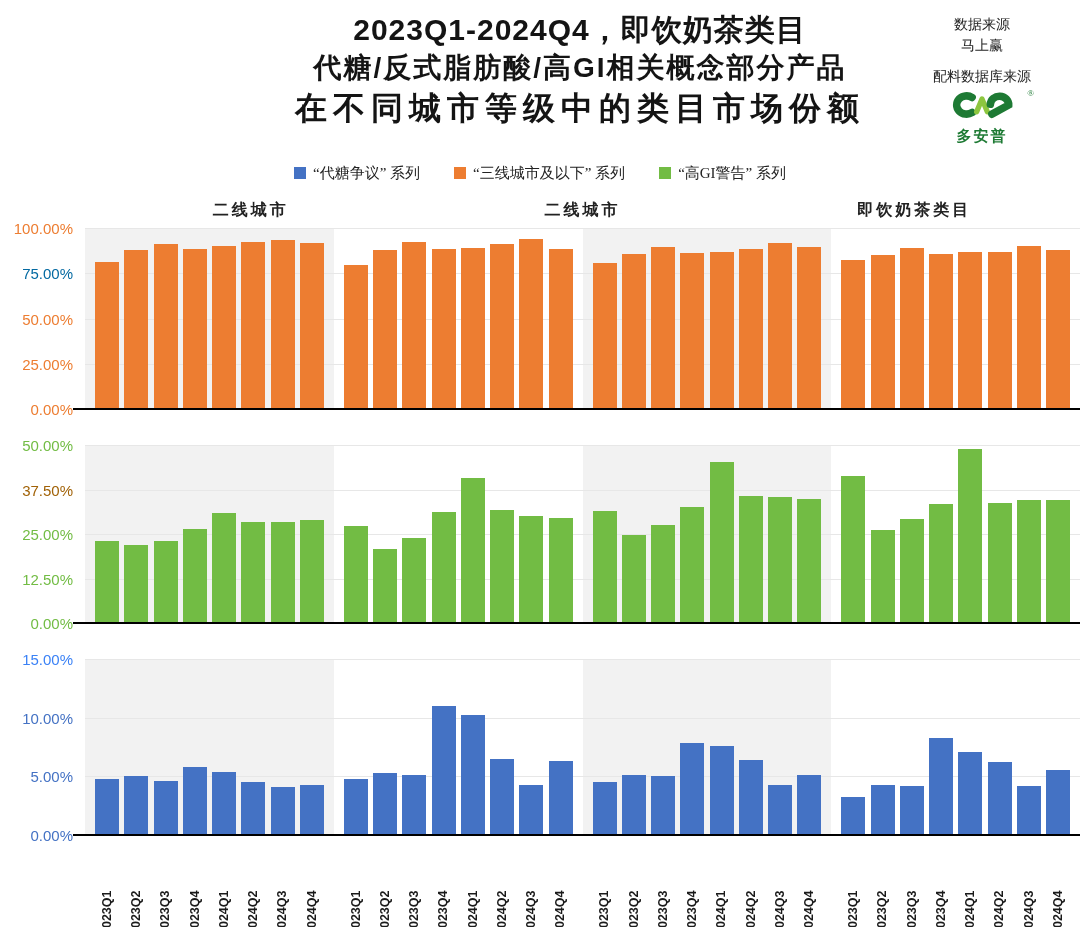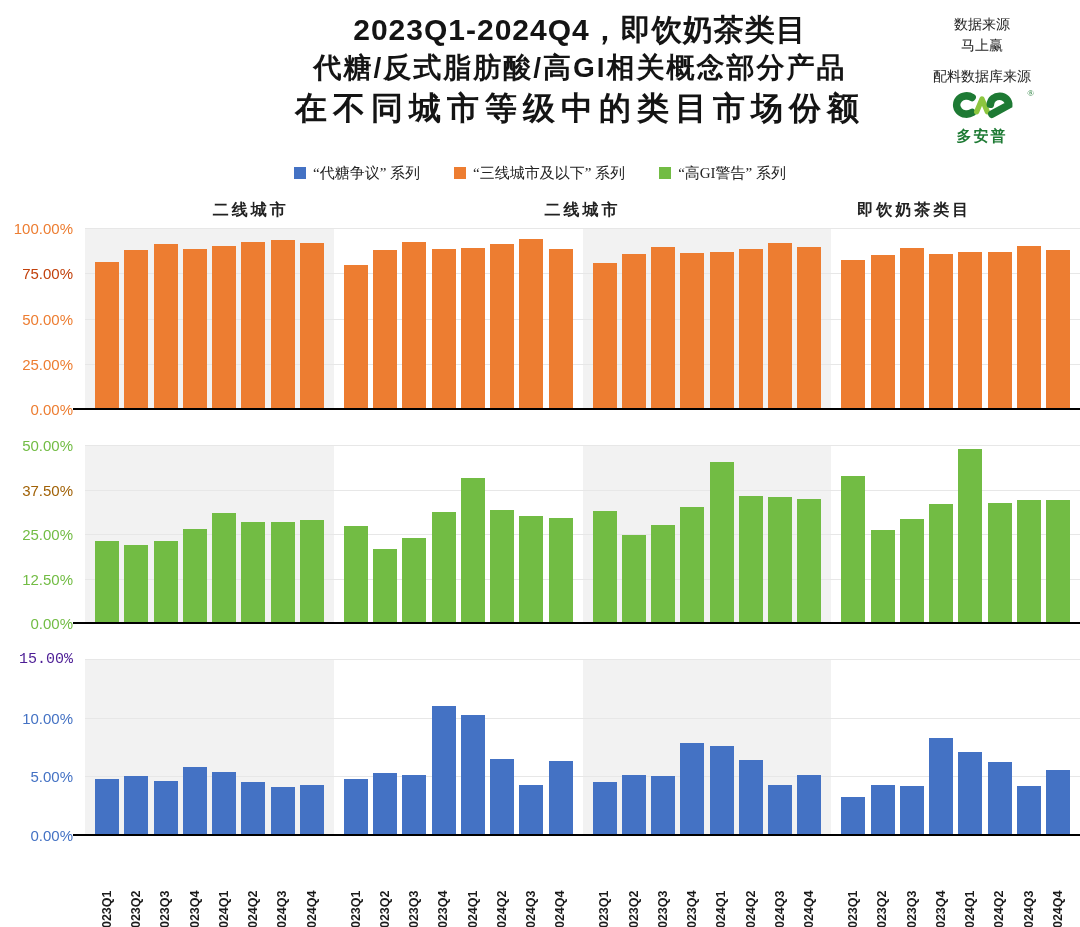--- a/index.html
+++ b/index.html
@@ -100,21 +100,21 @@
     <div class="gutter"></div>
       <div class="facet-header">二线城市</div>
       <div class="facet-header">二线城市</div>
       <div class="facet-header">即饮奶茶类目</div>
     </div>
 
   <div id="chart">
       <div class="chart-row row-o">
         <div class="ylabels">
           <div class="ytick" style="top: 0%; color: rgb(237, 125, 49);">100.00%</div>
-          <div class="ytick" style="top: 25%; color: #c2410c;">75.00%</div>
+          <div class="ytick" style="top: 25%; color: #0369a1;">75.00%</div>
           <div class="ytick" style="top: 50%; color: rgb(237, 125, 49);">50.00%</div>
           <div class="ytick" style="top: 75%; color: rgb(237, 125, 49);">25.00%</div>
           <div class="ytick" style="top: 100%; color: rgb(237, 125, 49);">0.00%</div>
         </div>
         <div class="panel" style="background: rgb(242, 242, 242);">
           <div class="gridline" style="top: 0%;"></div>
           <div class="gridline" style="top: 25%;"></div>
           <div class="gridline" style="top: 50%;"></div>
           <div class="gridline" style="top: 75%;"></div>
           <div class="bars">
@@ -247,21 +247,21 @@
             <div class="bar" title="“高GI警告” 系列 2024Q1: 48.8%" style="height: 97.6%; background: rgb(114, 188, 68);"></div>
             <div class="bar" title="“高GI警告” 系列 2024Q2: 33.7%" style="height: 67.4%; background: rgb(114, 188, 68);"></div>
             <div class="bar" title="“高GI警告” 系列 2024Q3: 34.5%" style="height: 69%; background: rgb(114, 188, 68);"></div>
             <div class="bar" title="“高GI警告” 系列 2024Q4: 34.5%" style="height: 69%; background: rgb(114, 188, 68);"></div>
           </div>
         </div>
         <div class="axisline"></div>
       </div>
       <div class="chart-row row-b">
         <div class="ylabels">
-          <div class="ytick" style="top: 0%; color: #4c1d95; font-family: Liberation Mono, monospace;">15.00%</div>
+          <div class="ytick" style="top: 0%; color: #3b82f6;">15.00%</div>
           <div class="ytick" style="top: 33.3333%; color: rgb(68, 114, 196);">10.00%</div>
           <div class="ytick" style="top: 66.6667%; color: rgb(68, 114, 196);">5.00%</div>
           <div class="ytick" style="top: 100%; color: rgb(68, 114, 196);">0.00%</div>
         </div>
         <div class="panel" style="background: rgb(242, 242, 242);">
           <div class="gridline" style="top: 0%;"></div>
           <div class="gridline" style="top: 33.3333%;"></div>
           <div class="gridline" style="top: 66.6667%;"></div>
           <div class="bars">
             <div class="bar" title="“代糖争议” 系列 2023Q1: 4.8%" style="height: 32%; background: rgb(68, 114, 196);"></div>

